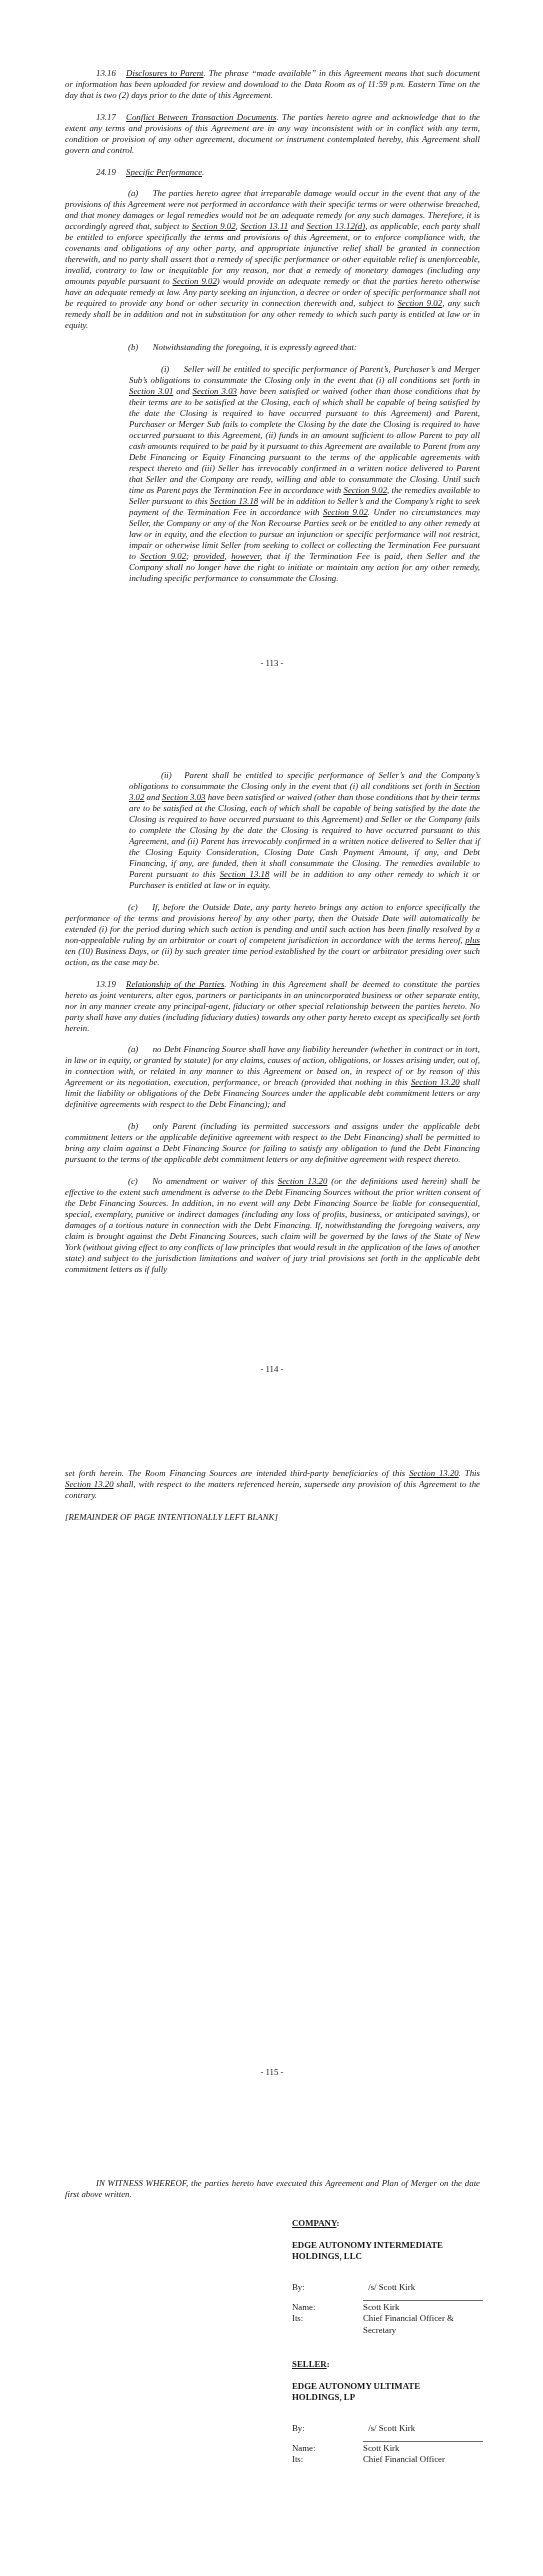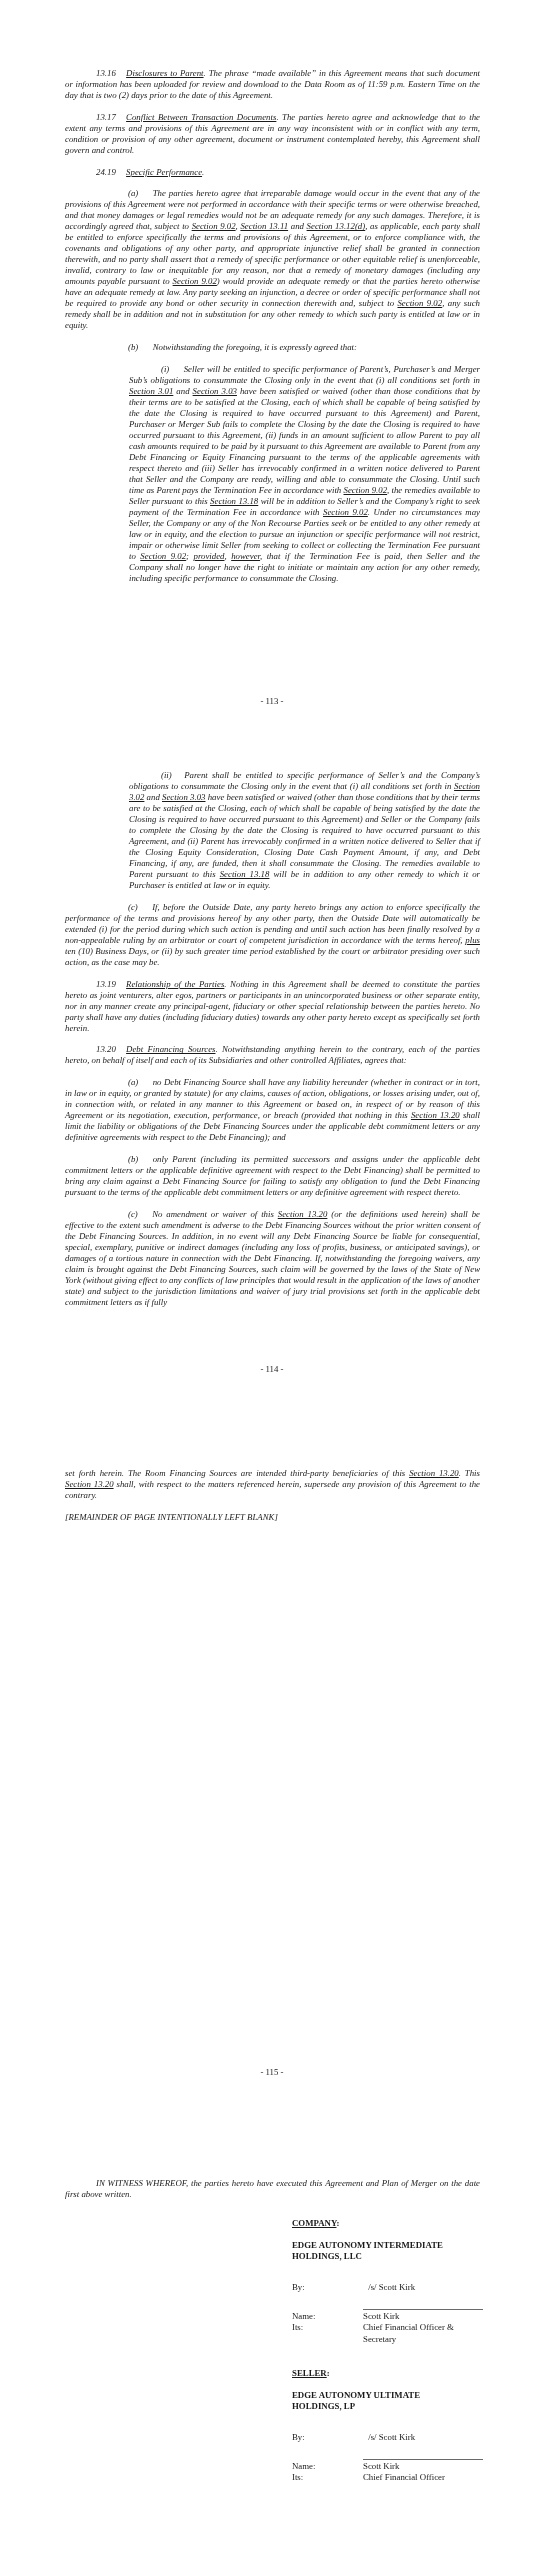--- a/index.html
+++ b/index.html
@@ -52,42 +52,41 @@
   }
   .sig-head { font-weight: bold; margin-bottom: 10.3px; }
   .sig-entity { font-weight: bold; margin-bottom: 19.6px; width: 170px; }
   .sig-row { display: flex; gap: 41px; }
   .sig-label { width: 30px; flex-shrink: 0; }
   .sig-byrow { margin-bottom: 1px; }
   .sig-line {
     flex: 1;
     border-bottom: 1px solid #6a6a6a;
     padding-left: 5.2px;
-    padding-bottom: 16px;
+    padding-bottom: 7px;
   }
   .sig-gap { height: 23px; }
 </style>
 </head>
 <body>
 
 <div class="page-block" style="top:68px">
   <p class="para sec"><span style="margin-right: 10.3px;">13.16</span><span class="u">Disclosures to Parent</span><span>. The phrase “made available” in this Agreement means that such document or information has been uploaded for review and download to the Data Room as of 11:59 p.m. Eastern Time on the day that is two (2) days prior to the date of this Agreement.</span></p>
   <p class="para sec"><span style="margin-right: 10.3px;">13.17</span><span class="u">Conflict Between Transaction Documents</span><span>. The parties hereto agree and acknowledge that to the extent any terms and provisions of this Agreement are in any way inconsistent with or in conflict with any term, condition or provision of any other agreement, document or instrument contemplated hereby, this Agreement shall govern and control.</span></p>
   <p class="para sec"><span style="margin-right: 10.3px;">24.19</span><span class="u">Specific Performance</span><span>.</span></p>
   <p class="para lett"><span style="margin-right: 14.4px;">(a)</span><span>The parties hereto agree that irreparable damage would occur in the event that any of the provisions of this Agreement were not performed in accordance with their specific terms or were otherwise breached, and that money damages or legal remedies would not be an adequate remedy for any such damages. Therefore, it is accordingly agreed that, subject to </span><span class="u">Section 9.02</span><span>, </span><span class="u">Section 13.11</span><span> and </span><span class="u">Section 13.12(d)</span><span>, as applicable, each party shall be entitled to enforce specifically the terms and provisions of this Agreement, or to enforce compliance with, the covenants and obligations of any other party, and appropriate injunctive relief shall be granted in connection therewith, and no party shall assert that a remedy of specific performance or other equitable relief is unenforceable, invalid, contrary to law or inequitable for any reason, nor that a remedy of monetary damages (including any amounts payable pursuant to </span><span class="u">Section 9.02</span><span>) would provide an adequate remedy or that the parties hereto otherwise have an adequate remedy at law. Any party seeking an injunction, a decree or order of specific performance shall not be required to provide any bond or other security in connection therewith and, subject to </span><span class="u">Section 9.02</span><span>, any such remedy shall be in addition and not in substitution for any other remedy to which such party is entitled at law or in equity.</span></p>
   <p class="para lett"><span style="margin-right: 14.4px;">(b)</span><span>Notwithstanding the foregoing, it is expressly agreed that:</span></p>
   <p class="para sub"><span style="margin-right: 14.4px;">(i)</span><span>Seller will be entitled to specific performance of Parent’s, Purchaser’s and Merger Sub’s obligations to consummate the Closing only in the event that (i) all conditions set forth in </span><span class="u">Section 3.01</span><span> and </span><span class="u">Section 3.03</span><span> have been satisfied or waived (other than those conditions that by their terms are to be satisfied at the Closing, each of which shall be capable of being satisfied by the date the Closing is required to have occurred pursuant to this Agreement) and Parent, Purchaser or Merger Sub fails to complete the Closing by the date the Closing is required to have occurred pursuant to this Agreement, (ii) funds in an amount sufficient to allow Parent to pay all cash amounts required to be paid by it pursuant to this Agreement are available to Parent from any Debt Financing or Equity Financing pursuant to the terms of the applicable agreements with respect thereto and (iii) Seller has irrevocably confirmed in a written notice delivered to Parent that Seller and the Company are ready, willing and able to consummate the Closing. Until such time as Parent pays the Termination Fee in accordance with </span><span class="u">Section 9.02</span><span>, the remedies available to Seller pursuant to this </span><span class="u">Section 13.18</span><span> will be in addition to Seller’s and the Company’s right to seek payment of the Termination Fee in accordance with </span><span class="u">Section 9.02</span><span>. Under no circumstances may Seller, the Company or any of the Non Recourse Parties seek or be entitled to any other remedy at law or in equity, and the election to pursue an injunction or specific performance will not restrict, impair or otherwise limit Seller from seeking to collect or collecting the Termination Fee pursuant to </span><span class="u">Section 9.02</span><span>; </span><span class="u">provided</span><span>, </span><span class="u">however</span><span>, that if the Termination Fee is paid, then Seller and the Company shall no longer have the right to initiate or maintain any action for any other remedy, including specific performance to consummate the Closing.</span></p>
 </div>
-<div class="pagenum" style="top:696px">- 113 -</div>
+<div class="pagenum" style="top:658px">- 113 -</div>
 
 <div class="page-block" style="top:770px">
   <p class="para sub"><span style="margin-right: 12.4px;">(ii)</span><span>Parent shall be entitled to specific performance of Seller’s and the Company’s obligations to consummate the Closing only in the event that (i) all conditions set forth in </span><span class="u">Section 3.02</span><span> and </span><span class="u">Section 3.03</span><span> have been satisfied or waived (other than those conditions that by their terms are to be satisfied at the Closing, each of which shall be capable of being satisfied by the date the Closing is required to have occurred pursuant to this Agreement) and Seller or the Company fails to complete the Closing by the date the Closing is required to have occurred pursuant to this Agreement, and (ii) Parent has irrevocably confirmed in a written notice delivered to Seller that if the Closing Equity Consideration, Closing Date Cash Payment Amount, if any, and Debt Financing, if any, are funded, then it shall consummate the Closing. The remedies available to Parent pursuant to this </span><span class="u">Section 13.18</span><span> will be in addition to any other remedy to which it or Purchaser is entitled at law or in equity.</span></p>
   <p class="para lett"><span style="margin-right: 14.4px;">(c)</span><span>If, before the Outside Date, any party hereto brings any action to enforce specifically the performance of the terms and provisions hereof by any other party, then the Outside Date will automatically be extended (i) for the period during which such action is pending and until such action has been finally resolved by a non-appealable ruling by an arbitrator or court of competent jurisdiction in accordance with the terms hereof, </span><span class="u">plus</span><span> ten (10) Business Days, or (ii) by such greater time period established by the court or arbitrator presiding over such action, as the case may be.</span></p>
   <p class="para sec"><span style="margin-right: 10.3px;">13.19</span><span class="u">Relationship of the Parties</span><span>. Nothing in this Agreement shall be deemed to constitute the parties hereto as joint venturers, alter egos, partners or participants in an unincorporated business or other separate entity, nor in any manner create any principal-agent, fiduciary or other special relationship between the parties hereto. No party shall have any duties (including fiduciary duties) towards any other party hereto except as specifically set forth herein.</span></p>
-  <p class="para sec"><span style="margin-right: 10.3px;">13.20</span><span class="u">Debt Financing Sources</span><span>.  Notwithstanding anything herein to the contrary, each of the parties hereto, on behalf of itself and each of its Subsidiaries and other controlled Affiliates, agrees that:</span></p>
   <p class="para lett"><span style="margin-right: 14.4px;">(a)</span><span>no Debt Financing Source shall have any liability hereunder (whether in contract or in tort, in law or in equity, or granted by statute) for any claims, causes of action, obligations, or losses arising under, out of, in connection with, or related in any manner to this Agreement or based on, in respect of or by reason of this Agreement or its negotiation, execution, performance, or breach (provided that nothing in this </span><span class="u">Section 13.20</span><span> shall limit the liability or obligations of the Debt Financing Sources under the applicable debt commitment letters or any definitive agreements with respect to the Debt Financing); and</span></p>
   <p class="para lett"><span style="margin-right: 14.4px;">(b)</span><span>only Parent (including its permitted successors and assigns under the applicable debt commitment letters or the applicable definitive agreement with respect to the Debt Financing) shall be permitted to bring any claim against a Debt Financing Source for failing to satisfy any obligation to fund the Debt Financing pursuant to the terms of the applicable debt commitment letters or any definitive agreement with respect thereto.</span></p>
   <p class="para lett"><span style="margin-right: 14.4px;">(c)</span><span>No amendment or waiver of this </span><span class="u">Section 13.20</span><span> (or the definitions used herein) shall be effective to the extent such amendment is adverse to the Debt Financing Sources without the prior written consent of the Debt Financing Sources. In addition, in no event will any Debt Financing Source be liable for consequential, special, exemplary, punitive or indirect damages (including any loss of profits, business, or anticipated savings), or damages of a tortious nature in connection with the Debt Financing. If, notwithstanding the foregoing waivers, any claim is brought against the Debt Financing Sources, such claim will be governed by the laws of the State of New York (without giving effect to any conflicts of law principles that would result in the application of the laws of another state) and subject to the jurisdiction limitations and waiver of jury trial provisions set forth in the applicable debt commitment letters as if fully</span></p>
 </div>
 <div class="pagenum" style="top:1364px">- 114 -</div>
 
 <div class="page-block" style="top:1468px">
   <p class="para cont"><span>set forth herein. The Room Financing Sources are intended third-party beneficiaries of this </span><span class="u">Section 13.20</span><span>. This </span><span class="u">Section 13.20</span><span> shall, with respect to the matters referenced herein, supersede any provision of this Agreement to the contrary.</span></p>
   <p class="para remainder">[REMAINDER OF PAGE INTENTIONALLY LEFT BLANK]</p>
 </div>

